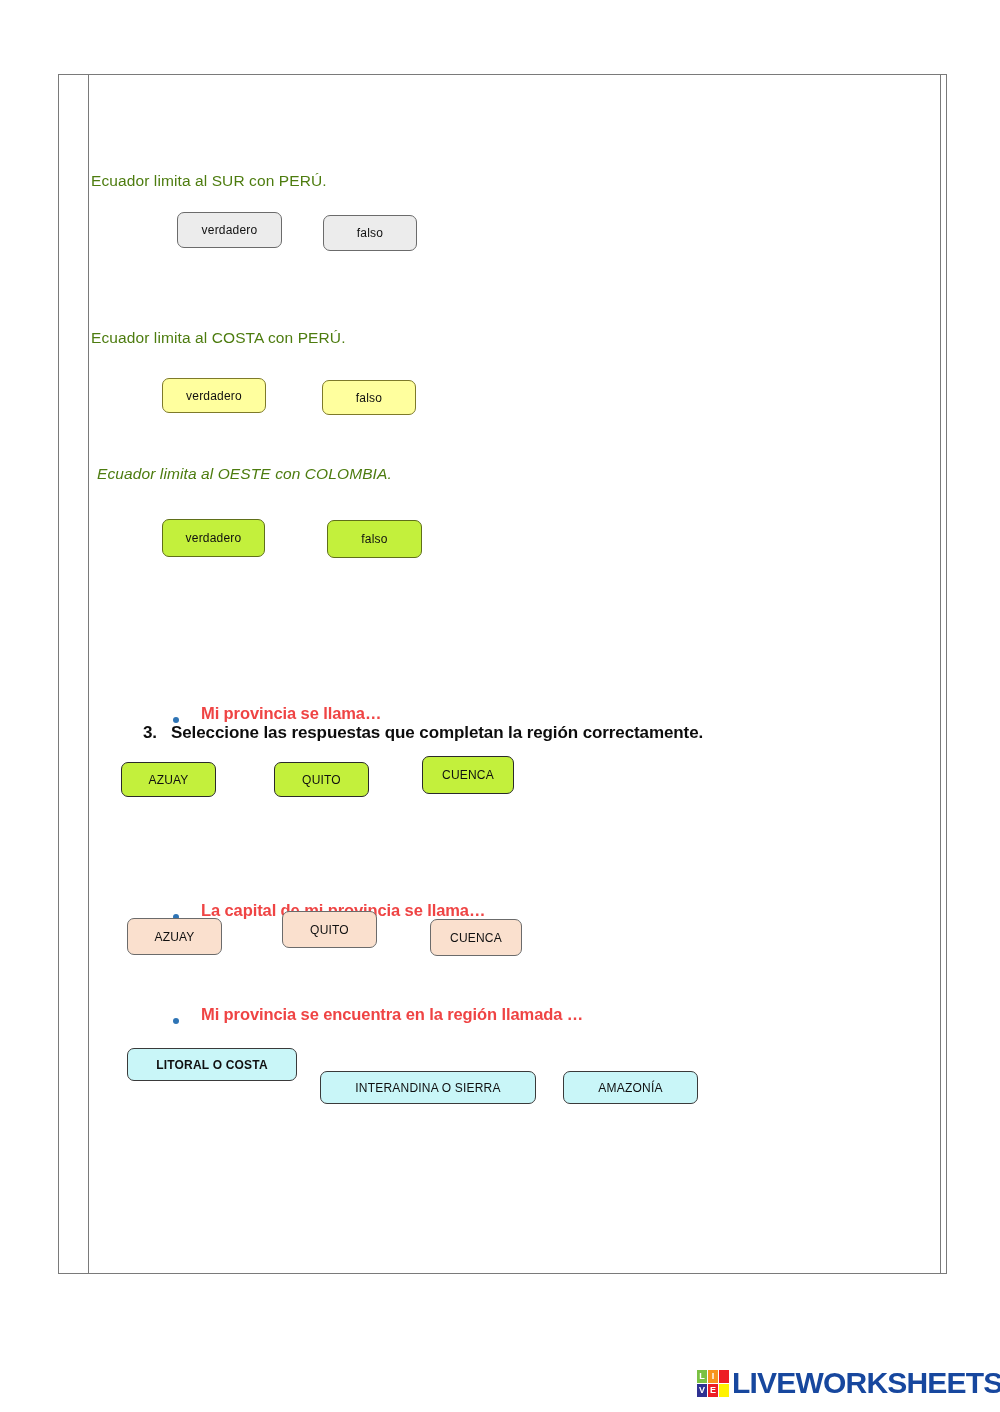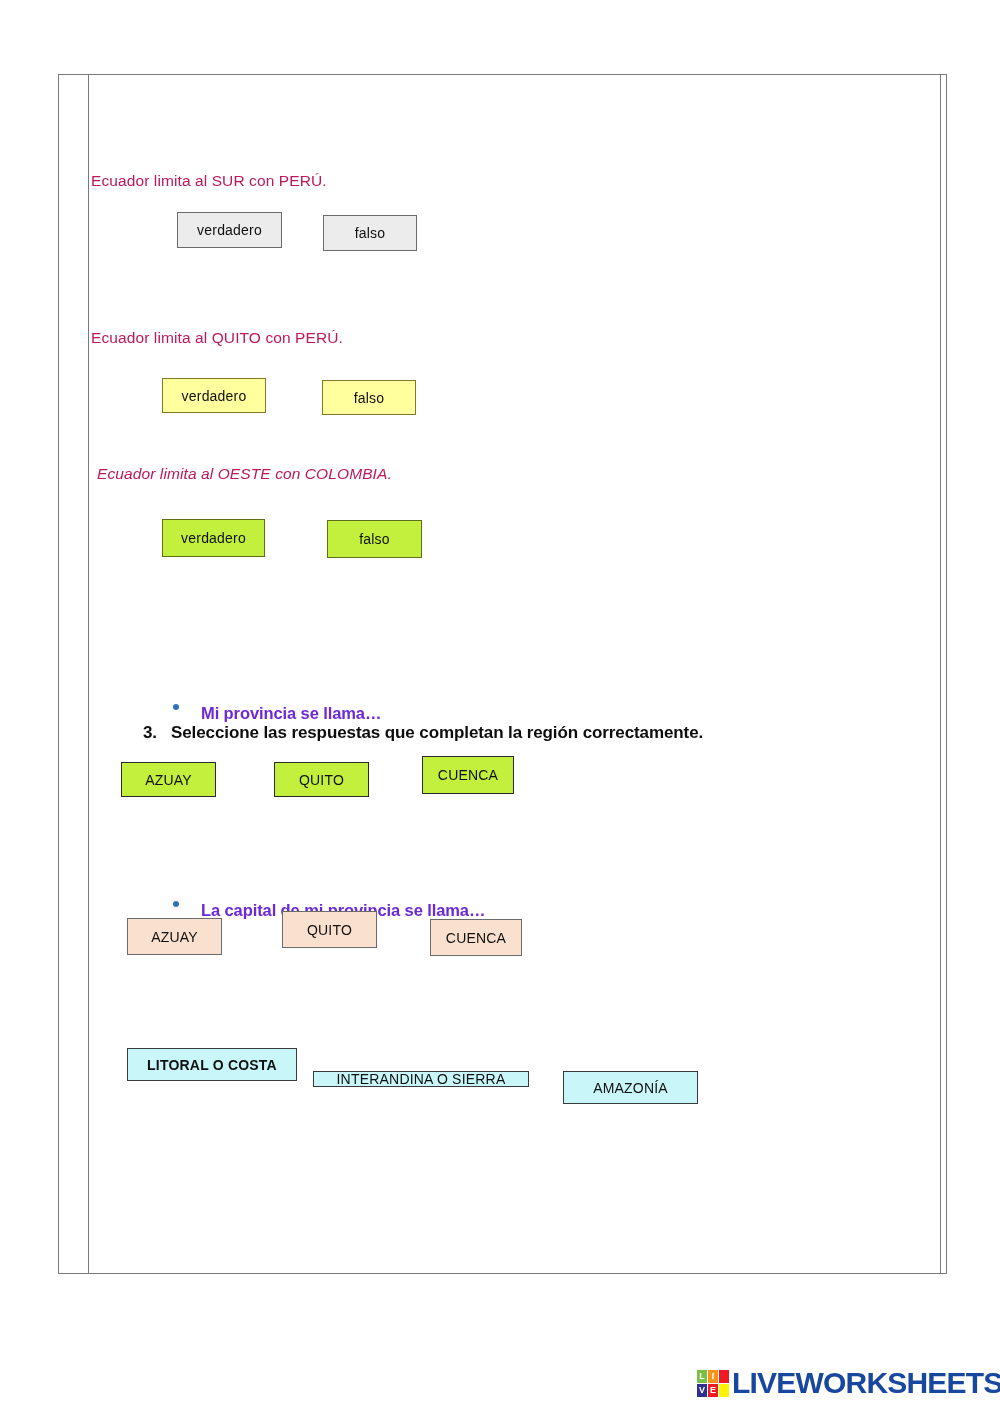--- a/index.html
+++ b/index.html
@@ -48,38 +48,39 @@
     position: absolute;
     left: 30px;
     top: 0;
     right: 6px;
     bottom: 0;
   }
 
   .stmt {
     position: absolute;
     font-size: 15.5px;
-    color: #be185d;
+    color: #4d7c0f;
     white-space: nowrap;
     letter-spacing: 0.1px;
   }
 
   
   .chip {
     position: absolute;
     box-sizing: border-box;
     display: flex;
     align-items: center;
     justify-content: center;
-    font-size: 14px;
+    font-size: 12px;
     color: #101010;
     border-width: 1px;
     border-style: solid;
     white-space: nowrap;
     letter-spacing: 0.2px;
+    border-radius: 7px;
   }
   .chip.gray {
     background: #ececec;
     border-color: #6b6b6b;
     border-width: 1.5px;
   }
   .chip.yellow {
     background: #ffff9e;
     border-color: #7e7a2a;
     border-width: 1.5px;
@@ -116,22 +117,22 @@
     font-size: 17px;
     color: #0d0d0d;
     white-space: nowrap;
     letter-spacing: -0.1px;
   }
   .q3 .num { margin-right: 14px; }
 
   .bullet-line {
     position: absolute;
     display: flex;
-    align-items: flex-start;
-    color: #6d28d9;
+    align-items: flex-end;
+    color: #ef4444;
     font-weight: bold;
     font-size: 16.5px;
     white-space: nowrap;
     letter-spacing: -0.1px;
   }
   .bullet-dot {
     width: 6px;
     height: 6px;
     border-radius: 50%;
     background: #2e74b5;
@@ -187,21 +188,21 @@
   <div class="gutter-line-right"></div>
 
   <div id="content">
 
     <div class="stmt" style="left:2px; top:97px;">Ecuador limita al SUR con PERÚ.</div>
 
     <div class="chip gray" style="left:88px; top:137px; width:105px; height:36px;">verdadero</div>
 
     <div class="chip gray" style="left:234px; top:140px; width:94px; height:36px;">falso</div>
 
-    <div class="stmt" style="left:2px; top:254px;">Ecuador limita al QUITO con PERÚ.</div>
+    <div class="stmt" style="left:2px; top:254px;">Ecuador limita al COSTA con PERÚ.</div>
 
     <div class="chip yellow" style="left:73px; top:303px; width:104px; height:35px;">verdadero</div>
 
     <div class="chip yellow" style="left:233px; top:305px; width:94px; height:35px;">falso</div>
 
     <div class="stmt" style="left:8px; top:390px;font-style:italic;">Ecuador limita al OESTE con COLOMBIA.</div>
 
     <div class="chip green" style="left:73px; top:444px; width:103px; height:38px;">verdadero</div>
 
     <div class="chip green" style="left:238px; top:445px; width:95px; height:38px;">falso</div>
@@ -226,24 +227,28 @@
       <span class="bullet-dot"></span>
       <span>La capital de mi provincia se llama…</span>
     </div>
 
     <div class="chip peach" style="left:38px; top:843px; width:95px; height:37px;">AZUAY</div>
 
     <div class="chip peach" style="left:193px; top:836px; width:95px; height:37px;">QUITO</div>
 
     <div class="chip peach" style="left:341px; top:844px; width:92px; height:37px;">CUENCA</div>
 
+    <div class="bullet-line" style="left:84px; top:930px;">
+      <span class="bullet-dot"></span>
+      <span>Mi provincia se encuentra en la región llamada …</span>
+    </div>
 
     <div class="chip cyan" style="left:38px; top:973px; width:170px; height:33px;font-weight:bold;">LITORAL O COSTA</div>
 
-    <div class="chip cyan" style="left:224px; top:996px; width:216px; height:16px;">INTERANDINA O SIERRA</div>
+    <div class="chip cyan" style="left:231px; top:996px; width:216px; height:33px;">INTERANDINA O SIERRA</div>
 
     <div class="chip cyan" style="left:474px; top:996px; width:135px; height:33px;text-align:center;">AMAZONÍA</div>
 
   </div>
 </div>
 
 <div id="footer-logo">
   <div id="lw-mark">
     <span class="sq-l">L</span>
     <span class="sq-i">I</span>

